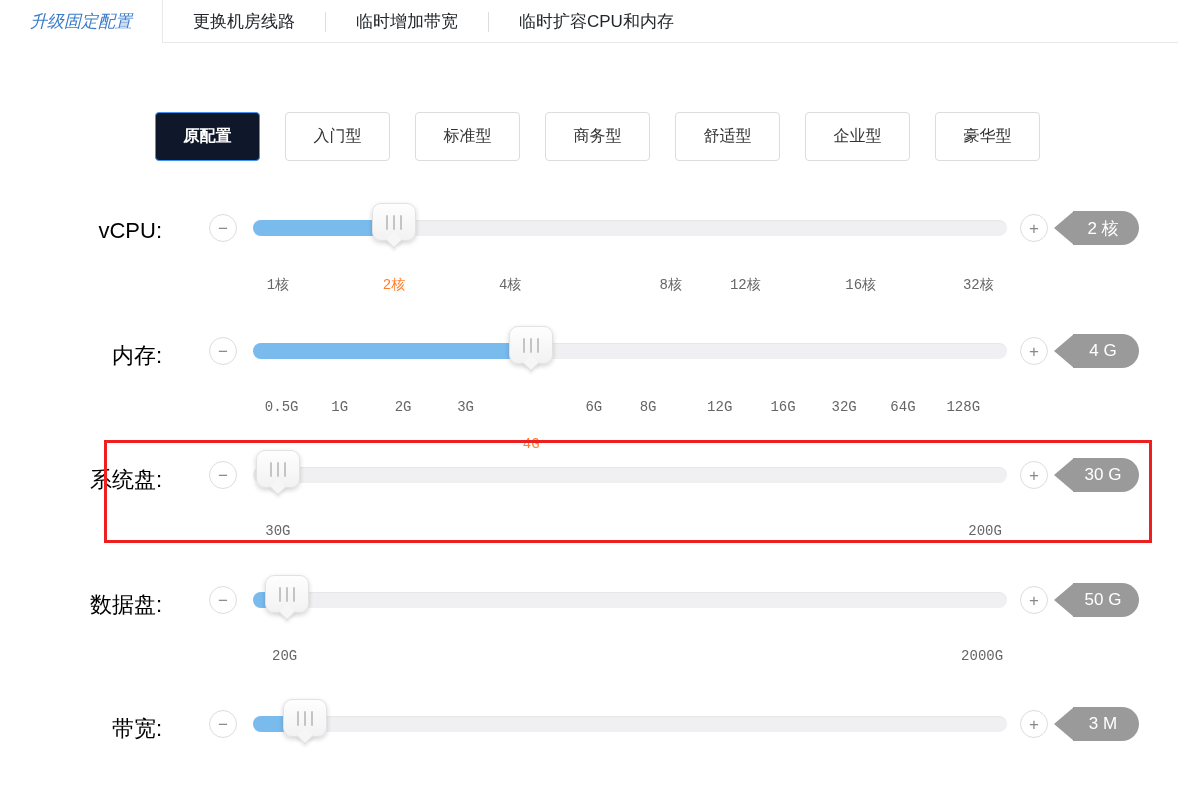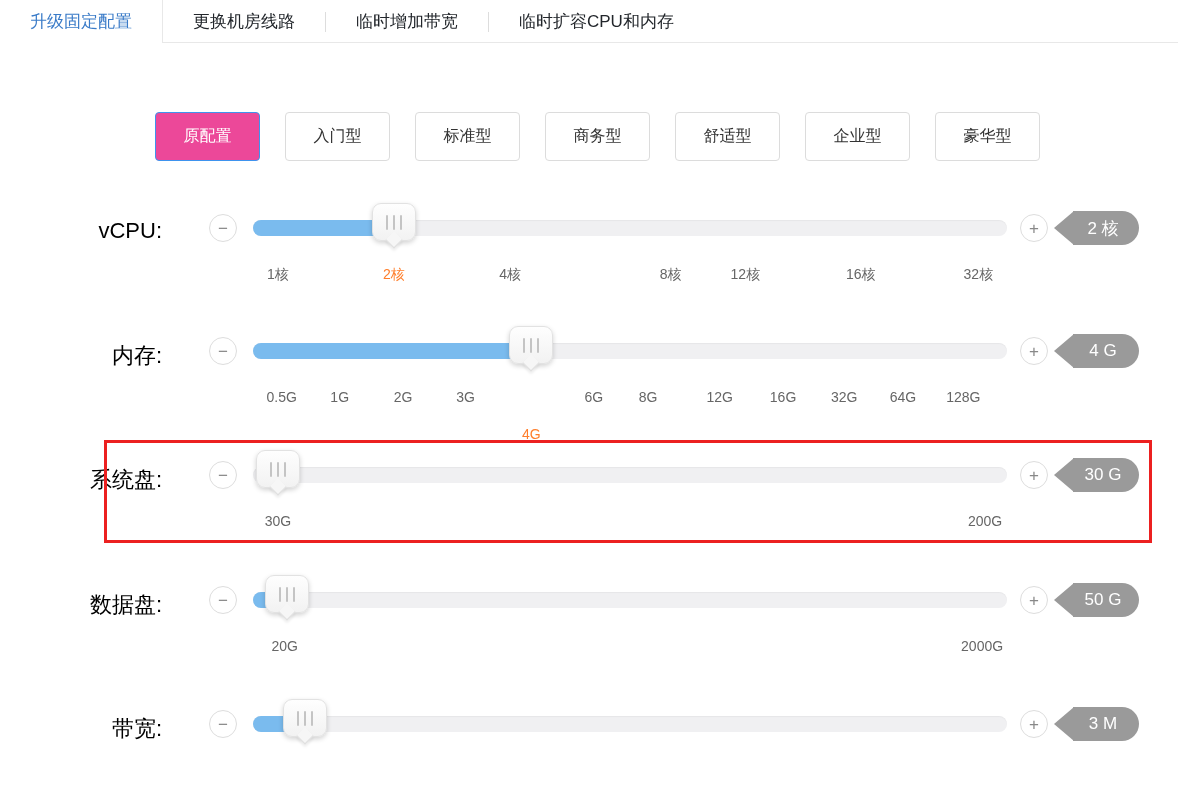--- a/index.html
+++ b/index.html
@@ -3,40 +3,40 @@
 <meta charset="utf-8">
 <style>
   * { margin:0; padding:0; box-sizing:border-box; }
   body { background:#fff; font-family:"Liberation Sans","DejaVu Sans",sans-serif; }
   .page { position:relative; width:1178px; height:797px; background:#fff; overflow:hidden; }
 
   
   .tabbar { position:absolute; top:0; left:0; width:1178px; height:43px; display:flex; align-items:stretch; }
   .tabbar::after { content:''; position:absolute; left:163px; right:0; bottom:0; height:1px; background:#e8e8e8; }
   .tab { display:flex; align-items:center; justify-content:center; font-size:17px; color:#22262b; cursor:pointer; padding:12px 30px; white-space:nowrap; }
-  .tab.active { width:163px; padding:0; color:#3a7bc8; background:#fff; border-right:1px solid #e8e8e8; }
+  .tab.active { width:163px; padding:0; color:#3a7bc8; background:#fff; border-right:1px solid #e8e8e8;font-style:italic; }
   .tab-divider { width:1px; height:20px; background:#ddd; align-self:center; }
 
   
   .presets { position:absolute; top:112px; left:155px; display:flex; }
   .preset-btn { width:105px; height:49px; margin-right:25px; background:#fff; border:1px solid #dcdcdc; border-radius:4px; font-size:16px; color:#333; display:flex; align-items:center; justify-content:center; cursor:pointer; font-family:inherit; }
-  .preset-btn.active { background:#ec4899; border-color:#3e93ee; color:#fff; }
+  .preset-btn.active { background:#0f172a; border-color:#3e93ee; color:#fff;font-weight:bold; }
 
   
   .slider-row { position:absolute; left:0; width:1178px; height:100px; }
   .row-label { position:absolute; left:50px; top:18px; width:112px; text-align:right; font-size:22px; color:#000000; }
   .step-btn { position:absolute; top:14px; width:28px; height:28px; border-radius:50%; background:#fff; border:1px solid #ddd; color:#888; font-size:17px; line-height:25px; text-align:center; cursor:pointer; font-family:inherit; padding:0; }
   .step-btn.minus { left:209px; }
   .step-btn.plus  { left:1020px; }
   .track { position:absolute; left:253px; top:20px; width:754px; height:16px; border-radius:8px; background:#f0f0f2; box-shadow:inset 0 1px 1px rgba(0,0,0,0.04); }
   .fill { position:absolute; left:0; top:0; height:16px; border-radius:8px; background:#7abbee; }
   .handle { position:absolute; top:-17px; width:44px; height:38px; background:linear-gradient(#fefefe,#f2f2f2); border:1px solid #e2e2e2; border-radius:9px; box-shadow:0 2px 5px rgba(0,0,0,0.18); cursor:grab; display:flex; align-items:center; justify-content:center; gap:5px; }
   .handle::after { content:''; position:absolute; left:50%; bottom:-6px; width:11px; height:11px; background:#f6f6f6; border-right:1px solid #dedede; border-bottom:1px solid #dedede; transform:translateX(-50%) rotate(45deg); box-shadow:2px 2px 3px rgba(0,0,0,0.08); }
   .handle .bar { width:2px; height:15px; background:#c4c4c4; border-radius:1px; }
-  .ticks { position:absolute; left:253px; top:66px; width:754px; height:16px; }
+  .ticks { position:absolute; left:253px; top:76px; width:754px; height:16px;font-family:Liberation Mono, monospace; }
   .tick { position:absolute; transform:translateX(-50%); font-size:14px; color:#666; white-space:nowrap; }
   .tick-active { color:#ff7e2b; }
 
   
   .badge { position:absolute; left:1054px; top:11px; width:85px; height:34px; }
   .badge::before { content:''; position:absolute; left:0; top:0; width:0; height:0; border-top:17px solid transparent; border-bottom:17px solid transparent; border-right:20px solid #9a9a9a; }
   .badge-body { position:absolute; left:19px; right:0; top:0; bottom:0; background:#9a9a9a; border-radius:0 17px 17px 0; color:#fff; font-size:17px; display:flex; align-items:center; justify-content:center; padding-right:6px; }
 
   
   .highlight-rect { position:absolute; left:104px; top:440px; width:1048px; height:103px; border:3px solid #ec2020; pointer-events:none; }

